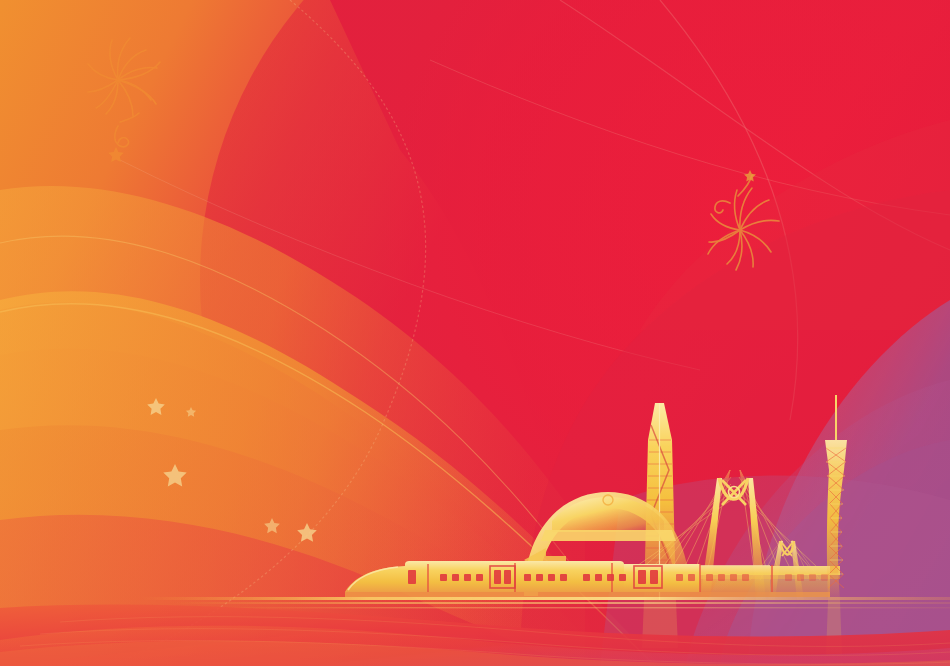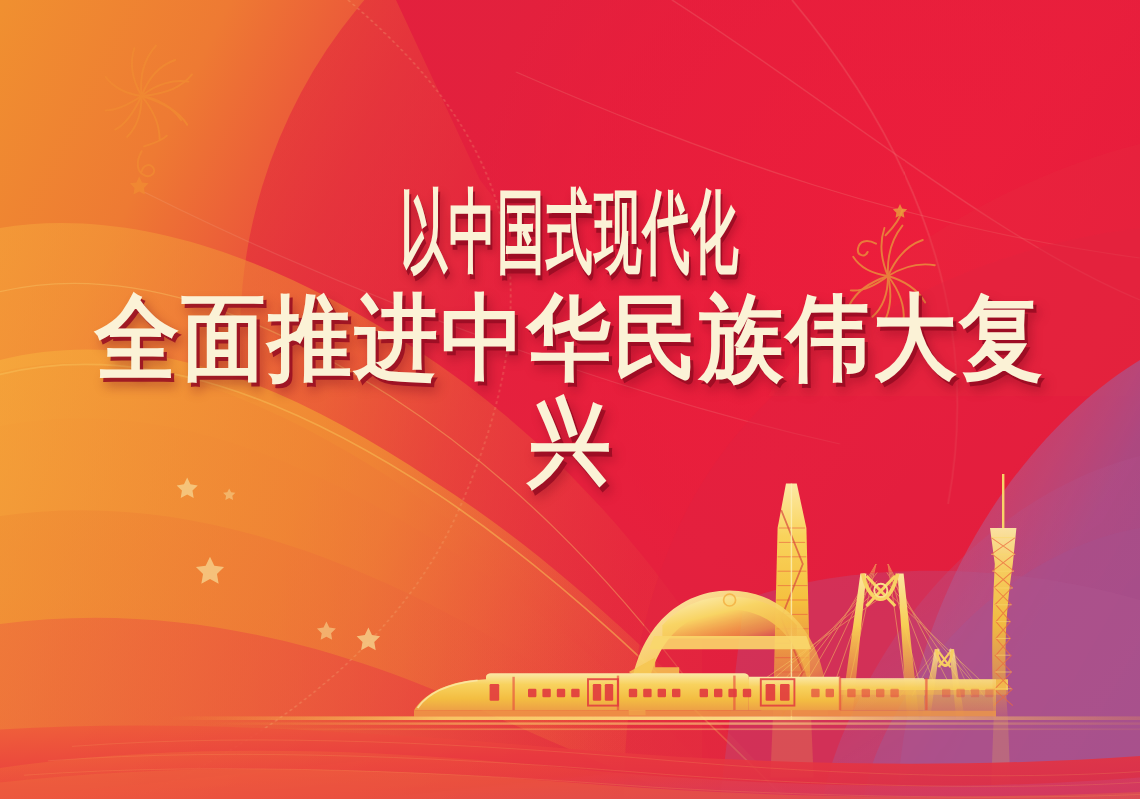--- a/index.html
+++ b/index.html
@@ -401,18 +401,14 @@
 
     <g fill="#F6D08A" opacity="0.82">
       <path d="M156,398 l2.7,5.6 6.1,.9 -4.4,4.3 1,6.1 -5.4,-2.9 -5.4,2.9 1,-6.1 -4.4,-4.3 6.1,-.9 Z"></path>
       <path opacity="0.75" d="M191,407 l1.6,3.2 3.5,.5 -2.5,2.5 .6,3.5 -3.2,-1.6 -3.2,1.6 .6,-3.5 -2.5,-2.5 3.5,-.5 Z"></path>
       <path d="M175,464 l3.6,7.4 8.1,1.2 -5.9,5.7 1.4,8.1 -7.2,-3.8 -7.2,3.8 1.4,-8.1 -5.9,-5.7 8.1,-1.2 Z"></path>
       <path opacity="0.8" d="M272,518 l2.4,5 5.5,.8 -4,3.9 .9,5.5 -4.8,-2.6 -4.8,2.6 .9,-5.5 -4,-3.9 5.5,-.8 Z"></path>
       <path d="M307,523 l3,6.2 6.8,1 -4.9,4.8 1.2,6.8 -6.1,-3.2 -6.1,3.2 1.2,-6.8 -4.9,-4.8 6.8,-1 Z"></path>
     </g>
   </svg>
 
-  <div id="headline">
-    <span id="hl1" class="hl-line" style="display: inline-block; transform: scaleX(0.5179); transform-origin: center center;">以中国式现代化</span>
-    <span id="hl2" class="hl-line" style="display: inline-block; transform: scaleX(0.9); transform-origin: center center;">全面推进中华民族伟大复兴</span>
-  </div>
 
 </div>
 
 </body></html>

